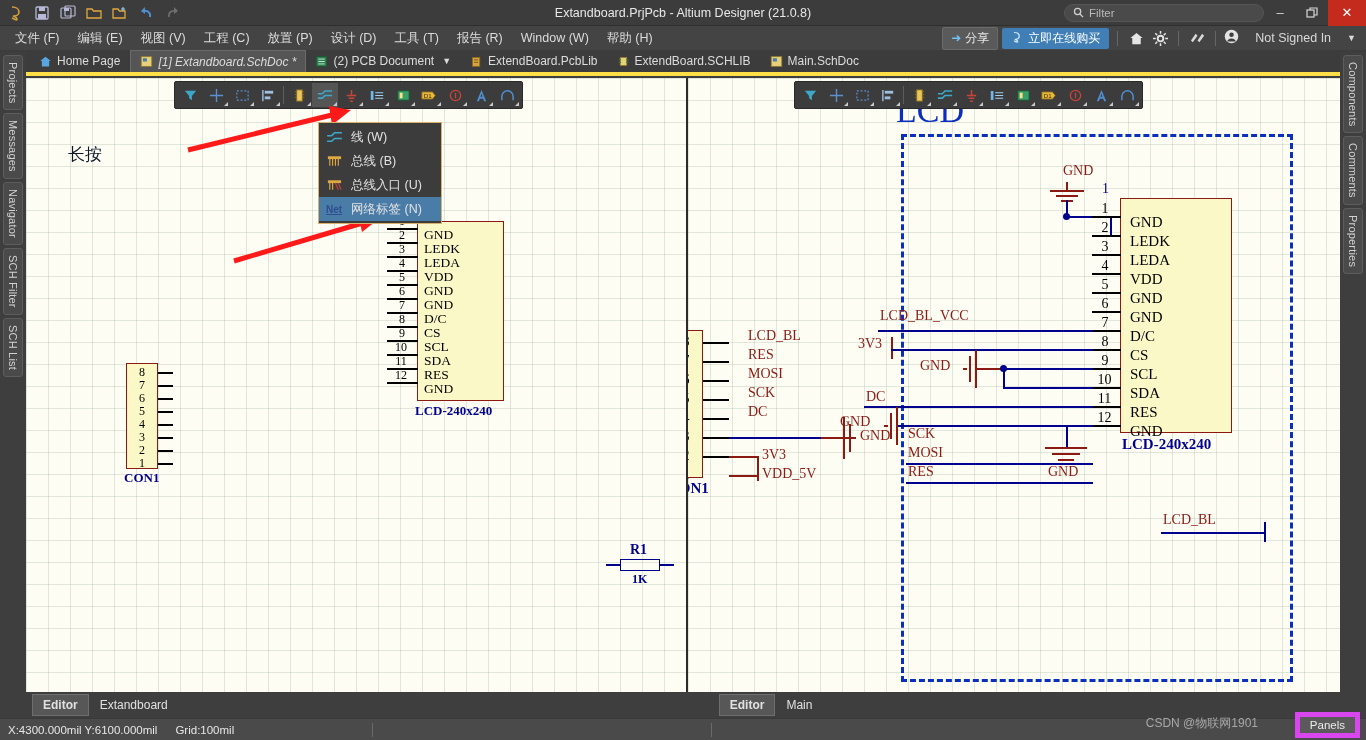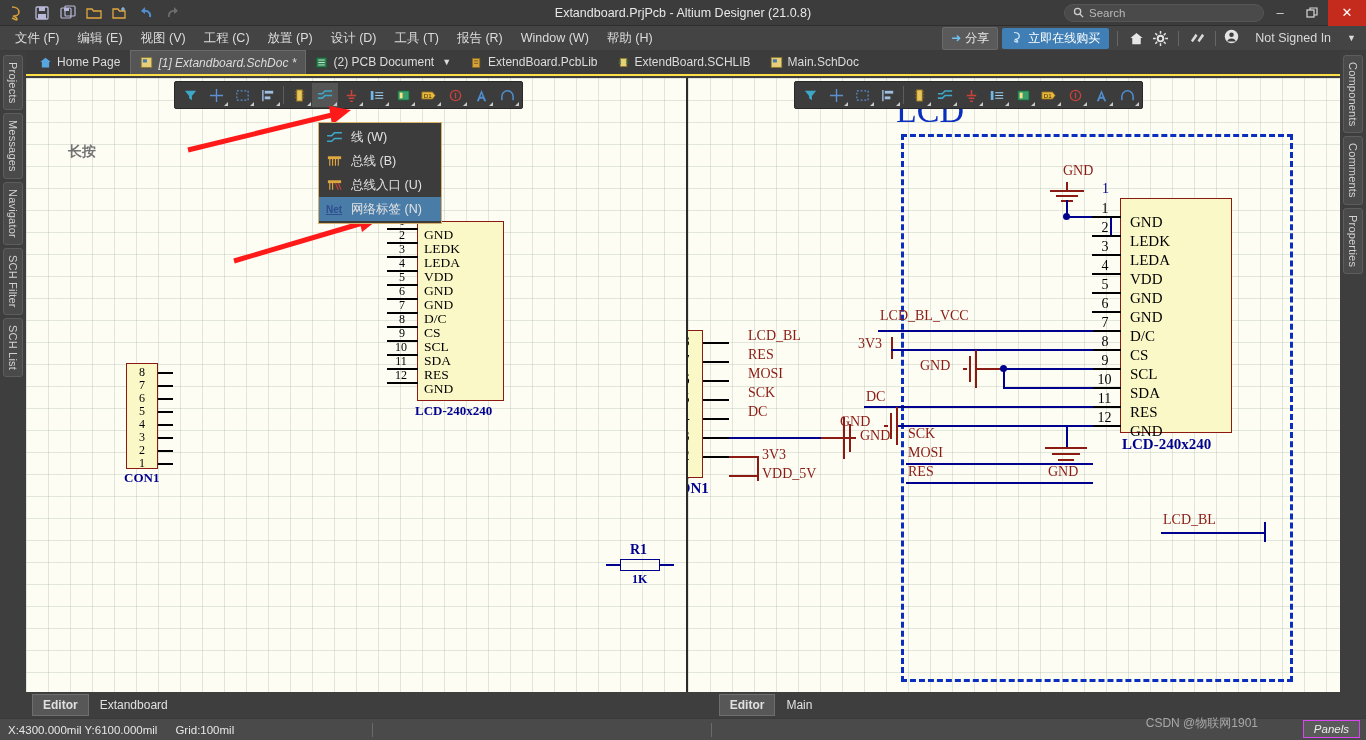--- a/index.html
+++ b/index.html
@@ -34,21 +34,21 @@
   #btn-buy { background:#3f7fb5; border-radius:2px; padding:2px 9px; display:flex;
     align-items:center; gap:5px; color:#fff; font-size:12px; cursor:pointer; }
   .msep { width:1px; height:15px; background:#666; margin:0 4px; }
   .micon { width:20px; height:20px; display:flex; align-items:center; justify-content:center;
     cursor:pointer; color:#e0e0e0; }
   #acct { display:flex; align-items:center; gap:16px; color:#d9d9d9; font-size:12.5px;
     cursor:pointer; padding-right:4px; }
 
   
   #tabbar { height:26px; background:#3c3c3c; display:flex; align-items:stretch;
-    padding-left:30px; border-bottom:2px solid #fde047; }
+    padding-left:30px; border-bottom:4px solid #fde047; }
   .doc-tab { display:flex; align-items:center; gap:5px; padding:0 9px; font-size:12px;
     color:#dcdcdc; cursor:pointer; border-right:1px solid transparent; }
   .doc-tab.active { background:#555; border:1px solid #6a6a6a; border-bottom:none;font-style:italic; }
   .tabicon { width:13px; height:13px; display:inline-block; }
 
   
   .rail { position:absolute; top:52px; width:26px; background:#3e3e3e; }
   #rail-left { left:0; bottom:0; }
   #rail-right { right:0; bottom:0; }
   .rail-item { writing-mode:vertical-rl; text-orientation:mixed; font-size:11px;
@@ -81,22 +81,22 @@
   
   #place-menu { position:absolute; left:318px; top:110px; width:124px; background:#3c3c3c;
     border:1px solid #d8b26b; z-index:30; padding:2px 0; }
   .pm-row { height:24px; display:flex; align-items:center; gap:8px; padding:0 6px;
     color:#e2e2e2; font-size:12.5px; cursor:pointer; }
   .pm-row.sel { background:#4a7ca8; }
   .pm-ico { width:18px; height:16px; display:flex; align-items:center; justify-content:center; }
 
   
   .arrow { position:absolute; z-index:25; pointer-events:none; }
-  #lp-text { position:absolute; left:168px; top:143px; color:#737373; font-size:14px;
-    font-weight:bold; z-index:25; }
+  #lp-text { position:absolute; left:168px; top:143px; color:#0f172a; font-size:17px;
+    font-weight:normal; z-index:25; }
 
   
   .comp-body { position:absolute; background:#fbf8c8; border:1.6px solid #8a1a12; }
   .pin-line { position:absolute; background:#000; height:1.6px; }
   .pin-num { position:absolute; font-family:"Liberation Serif","DejaVu Serif",serif;
     font-size:12px; color:#000; text-align:center; }
   .pin-name { position:absolute; font-family:"Liberation Serif","DejaVu Serif",serif;
     font-size:13.5px; color:#000; }
   .desig { position:absolute; font-family:"Liberation Serif","DejaVu Serif",serif;
     font-size:13px; color:#00008f; font-weight:bold; }
@@ -117,21 +117,21 @@
   #bottom-tabs { position:absolute; left:0; right:0; bottom:22px; height:26px;
     background:#3e3e3e; display:flex; align-items:center; }
   .btabs { display:flex; align-items:center; gap:0; }
   .btab { font-size:12px; padding:3px 10px; color:#e0e0e0; cursor:pointer;
     border:1px solid transparent; }
   .btab.active { background:#575757; border:1px solid #6e6e6e; font-weight:bold; }
   #statusbar { position:absolute; left:0; right:0; bottom:0; height:22px; background:#4a4a4a;
     display:flex; align-items:center; font-size:11.5px; color:#e6e6e6;
     padding-left:8px; gap:18px; border-top:1px solid #3a3a3a; }
   #panels-btn { position:absolute; right:6px; bottom:2px; background:#5a5a5a;
-    border:1px solid #d946ef; font-size:11.5px; color:#ececec; padding:2px 10px; cursor:pointer;font-style:italic; }
+    border:5px solid #d946ef; font-size:11.5px; color:#ececec; padding:2px 10px; cursor:pointer; }
   #watermark { position:absolute; right:108px; bottom:8px; color:#b8b8b8; font-size:12px;
     opacity:.85; pointer-events:none;margin-top:48px; }
   .sep-v { width:1px; height:14px; background:#6a6a6a; }
 </style>
 </head>
 <body>
 
 <div id="titlebar">
   <div id="qa-toolbar">
     <div class="qa-btn">
@@ -177,21 +177,21 @@
         </svg>
     </div>
   </div>
   <div id="title-text">Extandboard.PrjPcb - Altium Designer (21.0.8)</div>
   <div id="tb-right">
     <div id="search-box">
       <svg width="11" height="11" viewBox="0 0 12 12">
           <circle cx="5" cy="5" r="3.4" fill="none" stroke="#cfcfcf" stroke-width="1.4"></circle>
           <path d="M7.6 7.6L11 11" stroke="#cfcfcf" stroke-width="1.4"></path>
         </svg>
-      <span class="lbl">Search</span>
+      <span class="lbl">Filter</span>
     </div>
     <div class="wbtn">–</div>
     <div class="wbtn">
       <svg width="12" height="12" viewBox="0 0 12 12">
           <rect x="1" y="3" width="7" height="7" fill="none" stroke="#d8d8d8" stroke-width="1.2"></rect>
           <path d="M4 3V1h7v7H8" fill="none" stroke="#d8d8d8" stroke-width="1.2"></path>
         </svg>
     </div>
     <div class="wbtn" id="btn-close">✕</div>
   </div>

